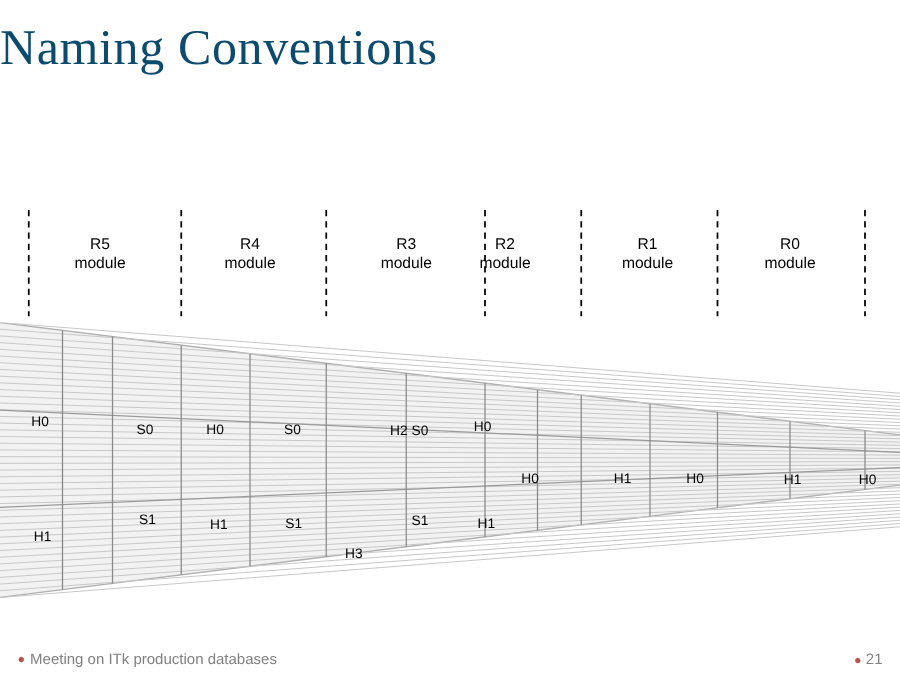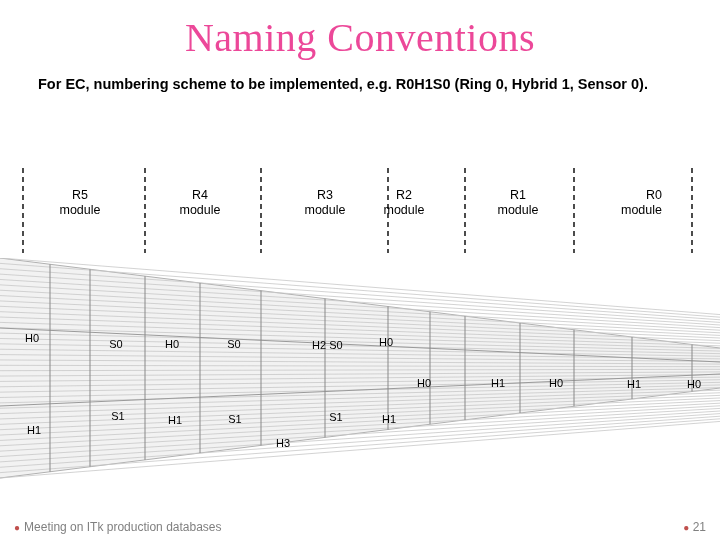--- a/index.html
+++ b/index.html
@@ -1,45 +1,44 @@
 <!DOCTYPE html>
 <html><head>
 <meta charset="utf-8">
 <style>
   * { margin: 0; padding: 0; box-sizing: border-box; }
   html, body { width: 720px; height: 540px; font-family: Arial, sans-serif; background: #fff; }
   .slide { width: 720px; height: 540px; position: relative; overflow: hidden; }
-  .title { font-family: Georgia, "Times New Roman", serif; font-size: 40px; font-weight: 400; text-align: center; color: #ec4899; padding-top: 14px; letter-spacing: 0.5px; }
+  .title { font-family: Georgia, "Times New Roman", serif; font-size: 40px; font-weight: 400; text-align: left; color: #0c4a6e; padding-top: 14px; letter-spacing: 0.5px; }
   .intro { font-size: 14.5px; font-weight: bold; color: #000; padding: 14px 38px 0 38px; line-height: 1.35; }
   .diagram { position: absolute; left: 0; top: 158px; width: 704px; height: 340px; }
   .diagram svg { position: absolute; left: 0; top: 100px; }
   .mod-label { position: absolute; font-size: 12.5px; text-align: center; color: #000; line-height: 1.2; }
   .label { position: absolute; font-size: 11px; color: #000; text-align: center; transform: translate(-50%,-50%); white-space: nowrap; }
   .footer { position: absolute; left: 0; bottom: 0; width: 720px; height: 26px; display: flex; align-items: center; justify-content: space-between; padding: 0 14px; font-size: 12px; color: #808080; }
   .footer-left { display: flex; align-items: center; gap: 4px; }
   .bullet { font-size: 10px; color: #c0504d; }
 </style>
 </head>
 <body>
 
 <div class="slide">
 
   <h1 class="title">Naming Conventions</h1>
 
-  <p class="intro">For EC, numbering scheme to be implemented, e.g. R0H1S0  (Ring 0, Hybrid 1, Sensor 0).</p>
 
   <div class="diagram">
 
     <div id="mod-labels">
         <div class="mod-label" style="left: 50px; top: 30px; width: 60px;">R5<br>module</div>
         <div class="mod-label" style="left: 170px; top: 30px; width: 60px;">R4<br>module</div>
         <div class="mod-label" style="left: 295px; top: 30px; width: 60px;">R3<br>module</div>
         <div class="mod-label" style="left: 374px; top: 30px; width: 60px;">R2<br>module</div>
         <div class="mod-label" style="left: 488px; top: 30px; width: 60px;">R1<br>module</div>
-        <div class="mod-label" style="left: 602px; top: 30px; width: 60px; text-align: right;">R0<br>module</div>
+        <div class="mod-label" style="left: 602px; top: 30px; width: 60px;">R0<br>module</div>
       </div>
 
     <svg width="720" height="230">
 
       <defs></defs>
 
       <path d="M 0 0 L 720 90 L 720 130 L 0 220 Z" fill="#f2f2f2" stroke="none"></path>
 
       <g stroke="#b0b0b0" stroke-width="1" fill="none">
         <line x1="0" y1="0" x2="720" y2="90"></line>

